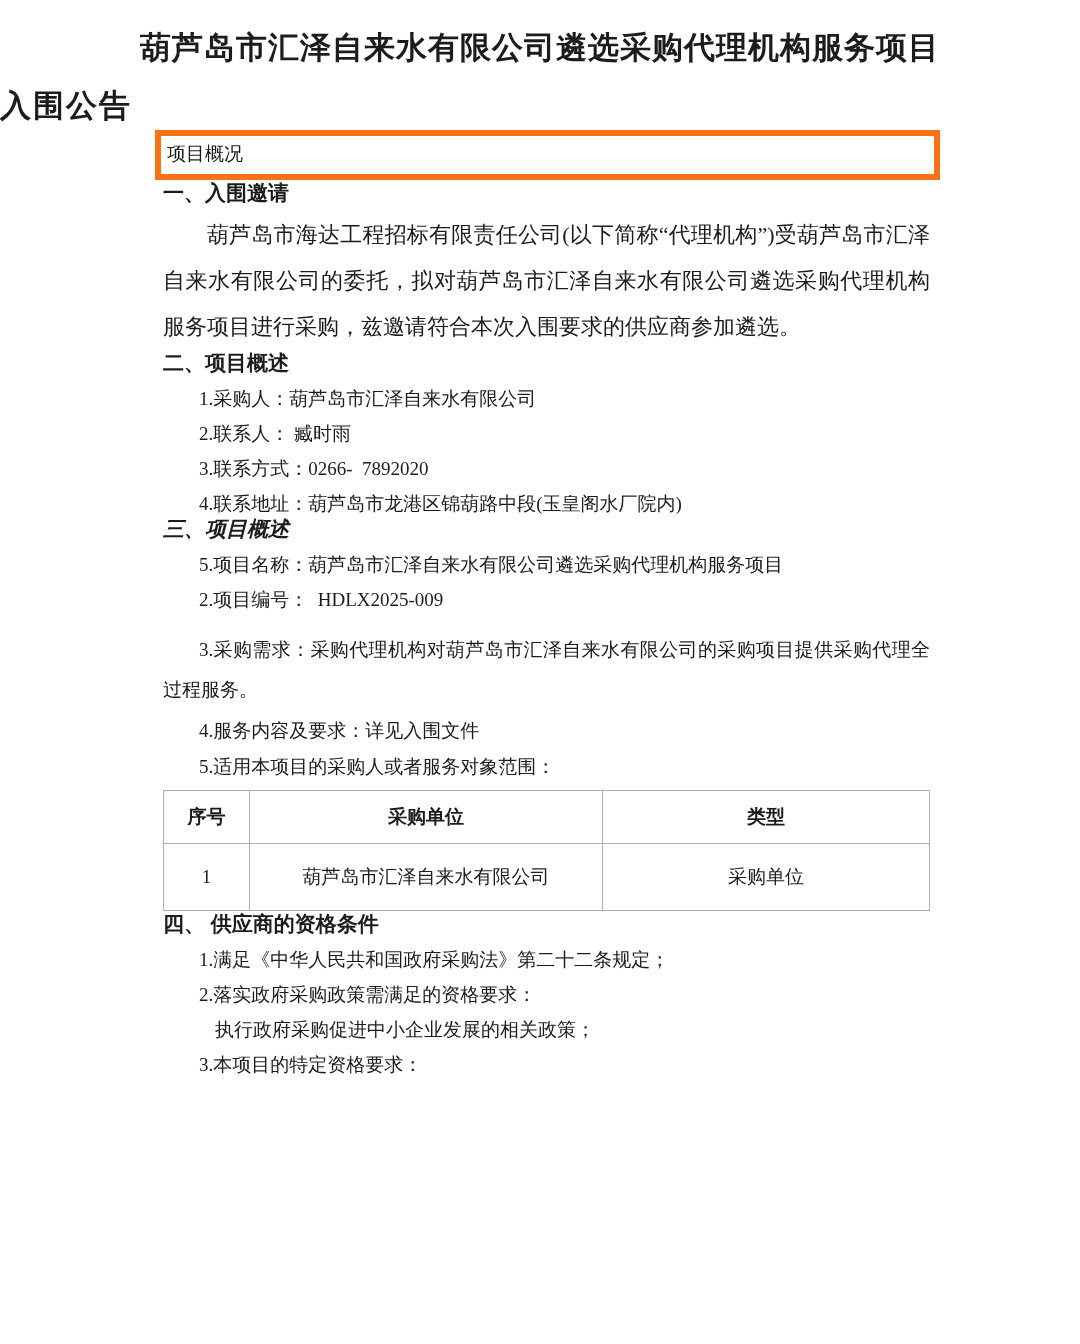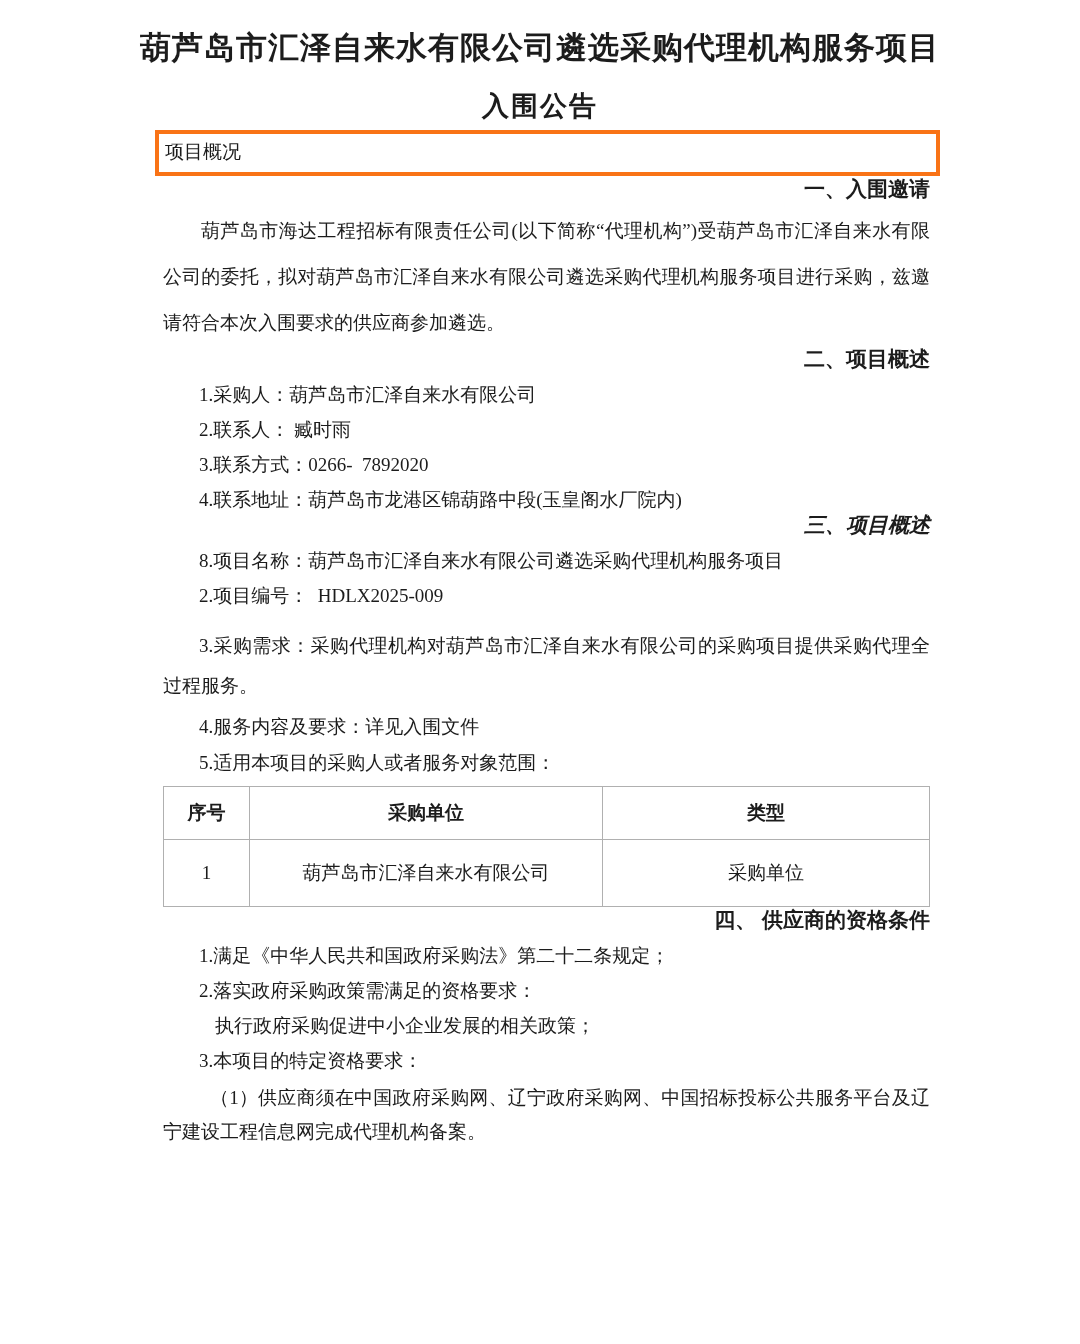--- a/index.html
+++ b/index.html
@@ -13,50 +13,49 @@
   .pre{white-space:pre-wrap;}
   h1.doc-title{
     margin:26px 80px 0 80px;
     font-size:31px;line-height:44px;
     text-align:center;font-weight:bold;
     font-family:"Liberation Sans","DejaVu Sans",sans-serif;
     letter-spacing:1px;
   }
   h2.doc-subtitle{
     margin:14px 0 0 0;
-    font-size:27px;line-height:44px;
-    text-align:center;font-weight:bold;
+    font-size:31px;line-height:44px;
+    text-align:left;font-weight:bold;
     font-family:"Liberation Sans","DejaVu Sans",sans-serif;
     letter-spacing:2px;
   }
   .overview-box{
     margin:2px 140px 0 155px;
-    border:4px solid #f97316;
+    border:6px solid #f97316;
     padding:4px 24px 6px 6px;
     font-size:19px;line-height:28px;
   }
   .overview-box .box-label{line-height:28px;}
   .overview-box .box-para{
     margin:0;text-indent:2em;text-align:justify;
   }
   .u{border-bottom:1px solid #2a2a2a;padding-bottom:1px;}
   .content{margin:0 150px 0 163px;}
   h3.sec-heading{
     font-size:21px;line-height:26px;font-weight:bold;
     font-family:"Liberation Sans","DejaVu Sans",sans-serif;
     margin:0;
-    text-align:right;
   }
   .mt-sec1{margin-top:20px;}
   .mt-sec2{margin-top:8px;}
   .mt-sec3{margin-top:8px;font-style:italic;}
   .mt-sec4{margin-top:26px;}
   p.body-para{
     margin:6px 0 0 0;
-    font-size:19px;line-height:46px;
+    font-size:22px;line-height:46px;
     text-indent:2em;text-align:justify;
   }
   .item{
     margin:10px 0 0 0;
     font-size:19px;line-height:25px;
     padding-left:36px;
   }
   .item-sub{padding-left:52px;}
   p.demand-para{
     margin:18px 0 0 0;
@@ -104,21 +103,21 @@
     <h3 class="sec-heading mt-sec1">一、入围邀请</h3>
     <p class="body-para">葫芦岛市海达工程招标有限责任公司(以下简称“代理机构”)受葫芦岛市汇泽自来水有限公司的委托，拟对葫芦岛市汇泽自来水有限公司遴选采购代理机构服务项目进行采购，兹邀请符合本次入围要求的供应商参加遴选。</p>
 
     <h3 class="sec-heading mt-sec2">二、项目概述</h3>
     <div class="item pre">1.采购人：葫芦岛市汇泽自来水有限公司</div>
     <div class="item pre">2.联系人： 臧时雨</div>
     <div class="item pre">3.联系方式：0266-  7892020</div>
     <div class="item pre">4.联系地址：葫芦岛市龙港区锦葫路中段(玉皇阁水厂院内)</div>
 
     <h3 class="sec-heading mt-sec3">三、项目概述</h3>
-    <div class="item pre">8.项目名称：葫芦岛市汇泽自来水有限公司遴选采购代理机构服务项目</div>
+    <div class="item pre">5.项目名称：葫芦岛市汇泽自来水有限公司遴选采购代理机构服务项目</div>
     <div class="item pre">2.项目编号：  HDLX2025-009</div>
     <p class="demand-para">3.采购需求：采购代理机构对葫芦岛市汇泽自来水有限公司的采购项目提供采购代理全过程服务。</p>
     <div class="item-tight pre">4.服务内容及要求：详见入围文件</div>
     <div class="item-tight pre">5.适用本项目的采购人或者服务对象范围：</div>
 
     <table class="scope-table">
       <thead>
         <tr>
           <th class="col-seq">序号</th>
           <th class="col-unit">采购单位</th>
@@ -132,16 +131,15 @@
           <td>采购单位</td>
         </tr>
       </tbody>
     </table>
 
     <h3 class="sec-heading mt-sec4">四、 供应商的资格条件</h3>
     <div class="item pre">1.满足《中华人民共和国政府采购法》第二十二条规定；</div>
     <div class="item pre">2.落实政府采购政策需满足的资格要求：</div>
     <div class="item item-sub pre">执行政府采购促进中小企业发展的相关政策；</div>
     <div class="item pre">3.本项目的特定资格要求：</div>
-    <p class="final-para">（1）供应商须在中国政府采购网、辽宁政府采购网、中国招标投标公共服务平台及辽宁建设工程信息网完成代理机构备案。</p>
 
   </div>
 </div>
 
 </body></html>

